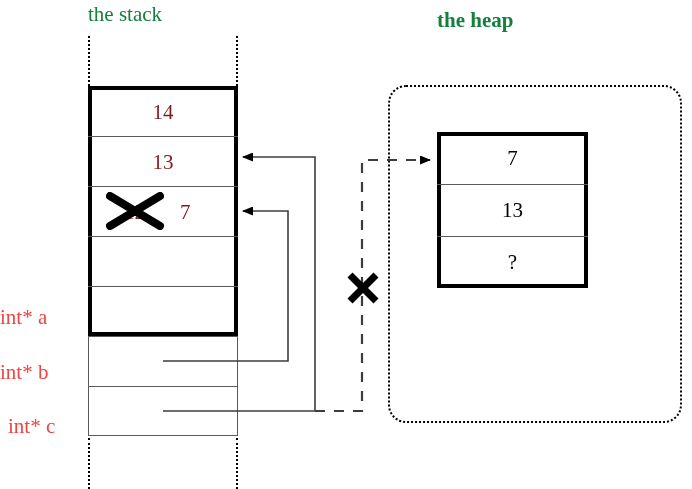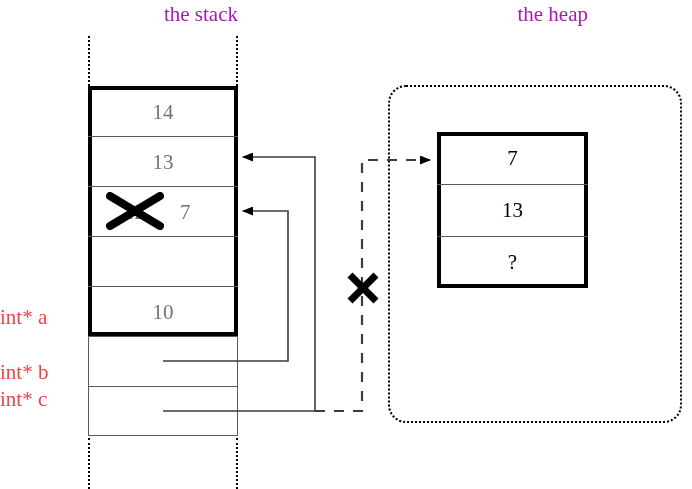--- a/index.html
+++ b/index.html
@@ -11,37 +11,37 @@
     position: relative;
     width: 692px;
     height: 489px;
     background: #ffffff;
     font-family: "Liberation Serif", "DejaVu Serif", serif;
     overflow: hidden;
   }
   .title {
     position: absolute;
     font-size: 21px;
-    color: #a21caf;
+    color: #15803d;
     white-space: nowrap;
-    text-align: right;
+    text-align: left;
   }
   #title-stack { left: 88px; top: 2px; width: 150px; }
-  #title-heap  { left: 437px; top: 2px; width: 151px; }
+  #title-heap  { left: 437px; top: 8px; width: 151px; font-weight: bold; }
 
   .var-label {
     position: absolute;
     font-size: 21px;
     color: #ef4444;
     white-space: nowrap;
     text-align: left;
   }
   #label-a { left: 0px; top: 305px; }
   #label-b { left: 0px; top: 360px; }
-  #label-c { left: 0px; top: 387px; }
+  #label-c { left: 0px; top: 414px; padding-left: 8px; }
 
   
   #stack-upper-box {
     position: absolute;
     left: 88px; top: 86px;
     width: 150px; height: 250px;
     border: 4px solid #000;
     box-sizing: border-box;
     background: #fff;
   }
@@ -58,21 +58,21 @@
     left: 88px;
     width: 150px;
     height: 0;
     border-top: 1.5px solid #5a5a5a;
   }
   .cell-text {
     position: absolute;
     width: 150px;
     left: 88px;
     font-size: 21px;
-    color: #737373;
+    color: #7f1d1d;
     text-align: center;
   }
   #stack-dots-left-top, #stack-dots-right-top,
   #stack-dots-left-bot, #stack-dots-right-bot {
     position: absolute;
     width: 0;
     border-left: 2px dotted #000;
   }
   #stack-dots-left-top  { left: 88px;  top: 36px;  height: 50px; }
   #stack-dots-right-top { left: 236px; top: 36px;  height: 50px; }
@@ -151,21 +151,20 @@
   <div class="cell-sep" style="top:286px"></div>
 
   <div class="cell-sep" style="top:386px"></div>
 
   <div class="cell-text" style="top:100px">14</div>
   <div class="cell-text" style="top:150px">13</div>
 
   <div class="cell-text" style="top:200px; left:88px; width:150px; text-align:left; padding-left:36px; box-sizing:border-box;">12</div>
   <div class="cell-text" style="top:200px; left:88px; width:150px; text-align:left; padding-left:92px; box-sizing:border-box;">7</div>
 
-  <div class="cell-text" style="top:300px">10</div>
 
   <div class="var-label" id="label-a">int* a</div>
   <div class="var-label" id="label-b">int* b</div>
   <div class="var-label" id="label-c">int* c</div>
 
   <div id="heap-box"></div>
   <div class="heap-sep" style="top:184px"></div>
   <div class="heap-sep" style="top:236px"></div>
 
   <div class="heap-text" style="top:146px">7</div>

